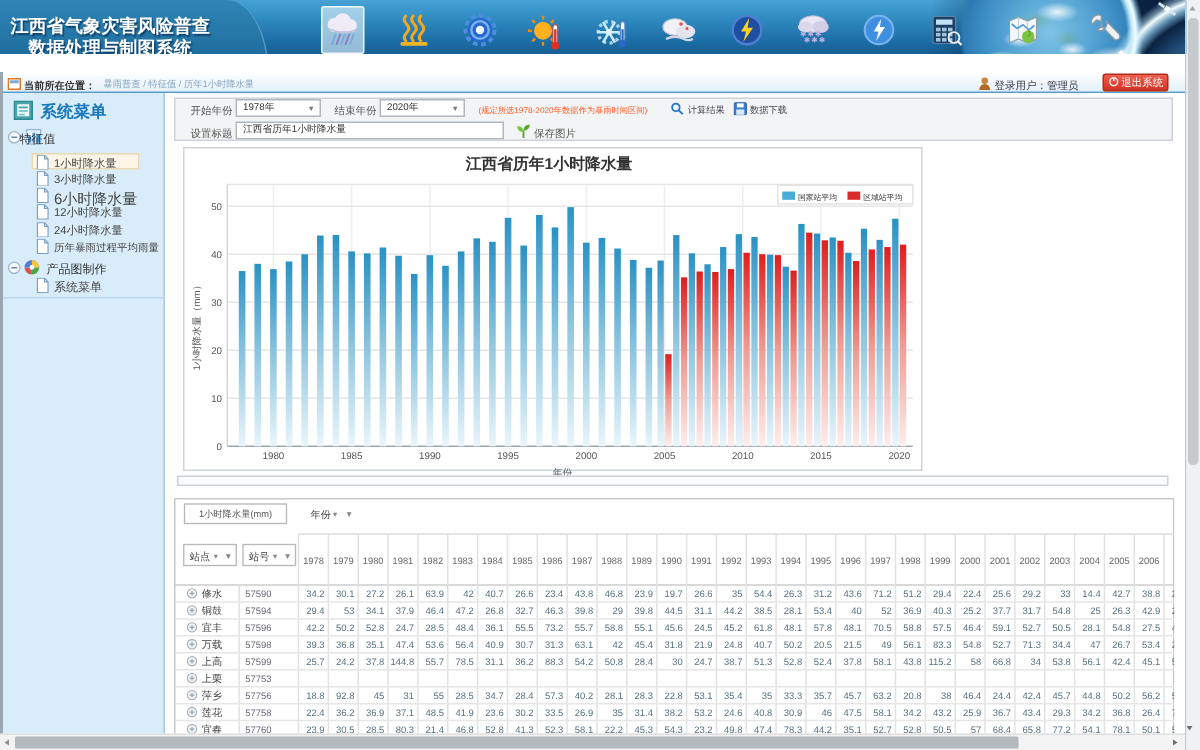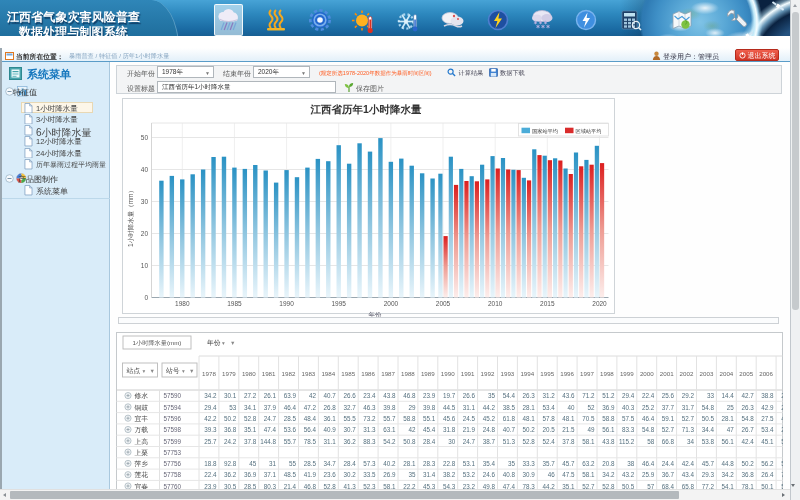--- a/index.html
+++ b/index.html
@@ -290,21 +290,21 @@
 <div style="position:absolute;left:16px;top:172.5px">
     <svg width="10.5" height="10.5" viewBox="0 0 11 11" style="display:block">
       <circle cx="5.5" cy="5.5" r="5" fill="#fff" stroke="#aaa" stroke-width="0.5"></circle>
       <path d="M5.5 5.5 L5.5 .5 A5 5 0 0 1 10.5 5.5 z" fill="#f4c33c"></path>
       <path d="M5.5 5.5 L10.5 5.5 A5 5 0 0 1 5.5 10.5 z" fill="#4aa84a"></path>
       <path d="M5.5 5.5 L5.5 10.5 A5 5 0 0 1 .5 5.5 z" fill="#d8524a"></path>
       <path d="M5.5 5.5 L.5 5.5 A5 5 0 0 1 5.5 .5 z" fill="#4a7fd8"></path>
       <circle cx="5.5" cy="5.5" r="1.6" fill="#fff"></circle>
     </svg>
   </div>
-<div style="position:absolute;left:18px;top:174px;font-size:8px;color:#333">产品图制作</div>
+<div style="position:absolute;left:31px;top:174px;font-size:8px;color:#333">产品图制作</div>
 <div style="position:absolute;left:24px;top:185px">
     <svg width="8.5" height="10.5" viewBox="0 0 9 11" style="display:block">
       <path d="M1 .5 h5 l2.5 2.5 V10.5 h-7.5 z" fill="#fff" stroke="#7e9ec0" stroke-width="0.8"></path>
       <path d="M6 .5 V3 h2.5" fill="none" stroke="#7e9ec0" stroke-width="0.8"></path>
     </svg>
   </div>
 <div style="position:absolute;left:36px;top:185.5px;font-size:8px;color:#444">系统菜单</div>
 <div style="position:absolute;left:0;top:198px;width:110px;height:1px;background:#bcd8ea"></div>
 
 <div class="abs" style="left:111px;top:62px;width:679px;height:428px;background:#fefefe"></div>

